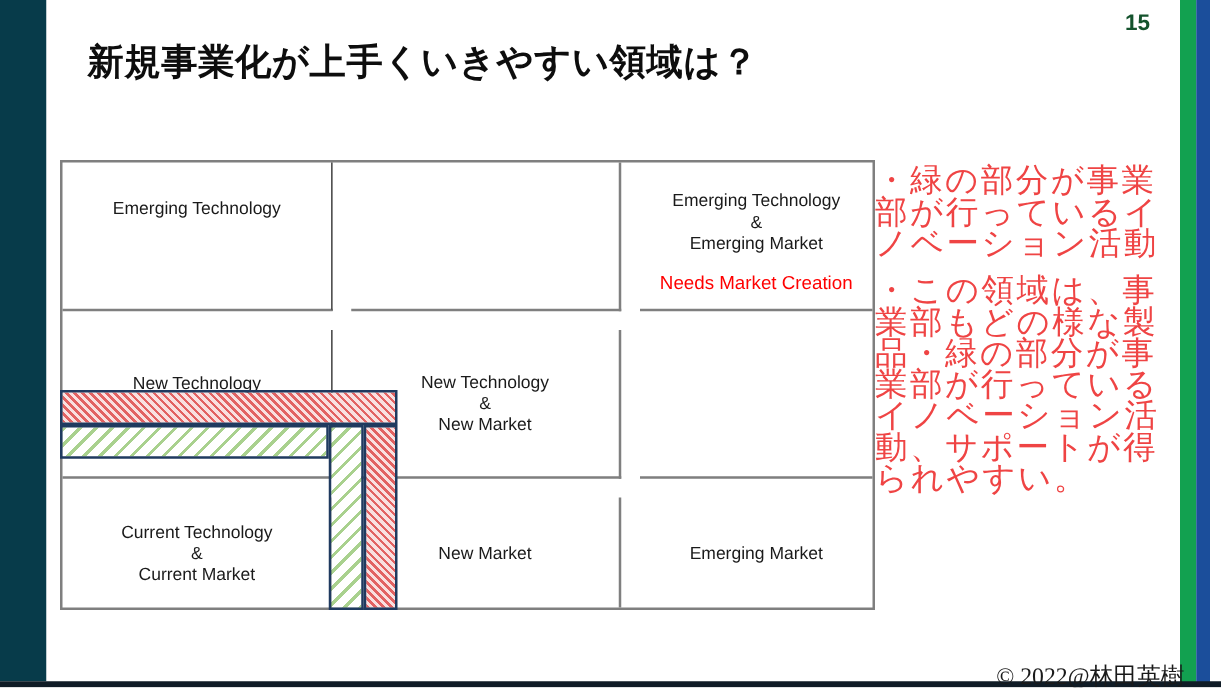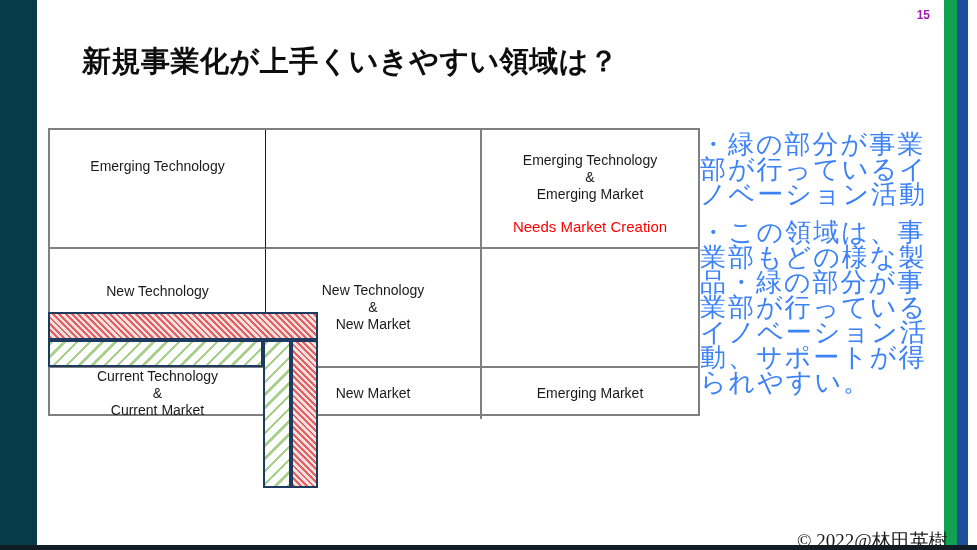--- a/index.html
+++ b/index.html
@@ -5,29 +5,29 @@
   html,body{margin:0;padding:0;background:#ffffff;}
   .slide{
     position:relative;width:977px;height:550px;overflow:hidden;
     background:#ffffff;font-family:"Liberation Sans","DejaVu Sans",sans-serif;
   }
   
   .left-bar{position:absolute;left:0;top:0;width:37px;height:545px;background:#073b4a;}
   .stripe-green{position:absolute;left:944px;top:0;width:13px;height:546px;background:#12a150;}
   .stripe-blue{position:absolute;left:957px;top:0;width:11px;height:546px;background:#1b4e9b;}
   .bottom-bar{position:absolute;left:0;top:545px;width:977px;height:5px;background:#101c26;}
-  .page-number{position:absolute;left:890px;top:8px;width:40px;text-align:right;
-    font-size:12px;color:#a21caf;font-weight:600;}
+  .page-number{position:absolute;left:890px;top:8px;width:40px;text-align:center;
+    font-size:18px;color:#14532d;font-weight:600;}
   
-  .title{position:absolute;left:70px;top:30px;width:820px;margin:12px;
+  .title{position:absolute;left:70px;top:30px;width:820px;margin:0;
     font-size:29px;font-weight:700;color:#0d0d0d;letter-spacing:0.5px;}
   
-  .matrix{position:absolute;left:48px;top:128px;width:652px;height:288px;
+  .matrix{position:absolute;left:48px;top:128px;width:652px;height:360px;
     border:2px solid #7f7f7f;box-sizing:border-box;
-    display:grid;grid-template-columns:216px 216px 1fr;grid-template-rows:119px 119px 1fr;}
+    display:grid;grid-template-columns:216px 216px 1fr;grid-template-rows:119px 119px 1fr;gap:15px;}
   .cell{box-sizing:border-box;border-right:2px solid #7f7f7f;border-bottom:2px solid #7f7f7f;
     display:flex;flex-direction:column;align-items:center;
     font-size:14px;line-height:17px;color:#1a1a1a;text-align:center;}
   .cell.c1{border-right:1px solid #1a1a1a;}
   .cell.c3{border-right:none;}
   .cell.r3{border-bottom:none;}
   .cell.top-pad-26{justify-content:flex-start;padding-top:28px;}
   .cell.top-pad-20{justify-content:flex-start;padding-top:22px;}
   .cell.top-pad-32{justify-content:flex-start;padding-top:34px;}
   .cell.center{justify-content:center;}
@@ -37,21 +37,21 @@
   .hatch-red{background:repeating-linear-gradient(45deg,
       #e26262 0px,#e26262 2px,#f9e0e0 2px,#f9e0e0 4.5px);}
   .hatch-green{background:repeating-linear-gradient(135deg,
       #a9d18e 0px,#a9d18e 2.5px,#ffffff 2.5px,#ffffff 9px);}
   .bar.red-h{left:48px;top:312px;width:270px;height:28px;}
   .bar.green-h{left:48px;top:340px;width:215px;height:27px;}
   .bar.green-v{left:263px;top:340px;width:28px;height:148px;}
   .bar.red-v{left:291px;top:340px;width:27px;height:148px;}
   
   .notes{position:absolute;left:700px;top:132px;width:246px;
-    font-size:26px;line-height:25px;letter-spacing:2px;color:#3b82f6;
+    font-size:26px;line-height:25px;letter-spacing:2px;color:#ef4444;
     font-weight:500;word-break:break-all;}
   .notes p{margin:0 0 13px 0;}
   
   .copyright{position:absolute;left:797px;top:528px;
     font-family:"Liberation Serif","DejaVu Serif",serif;font-size:19px;color:#1a1a1a;}
 </style>
 </head>
 <body>
 
 <div class="slide">

